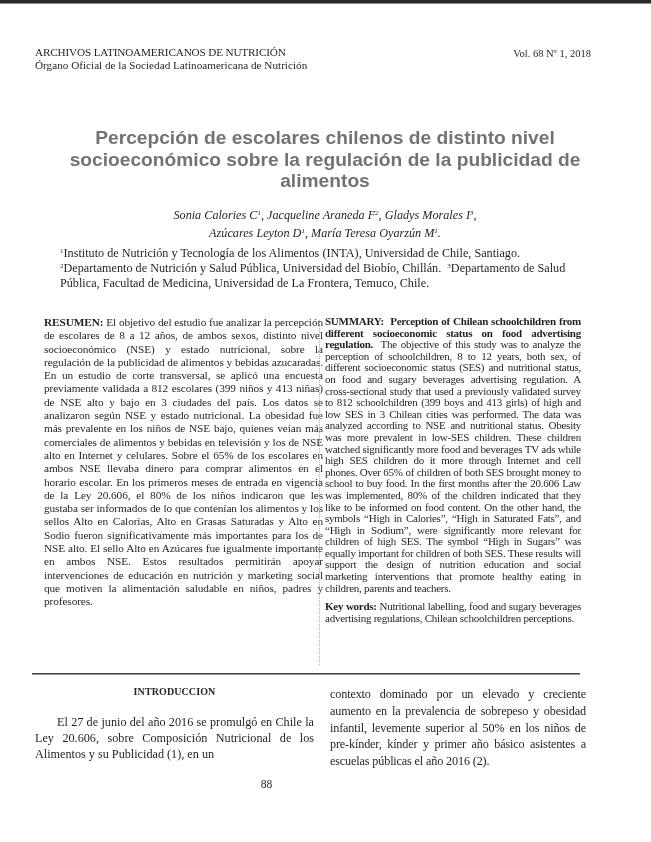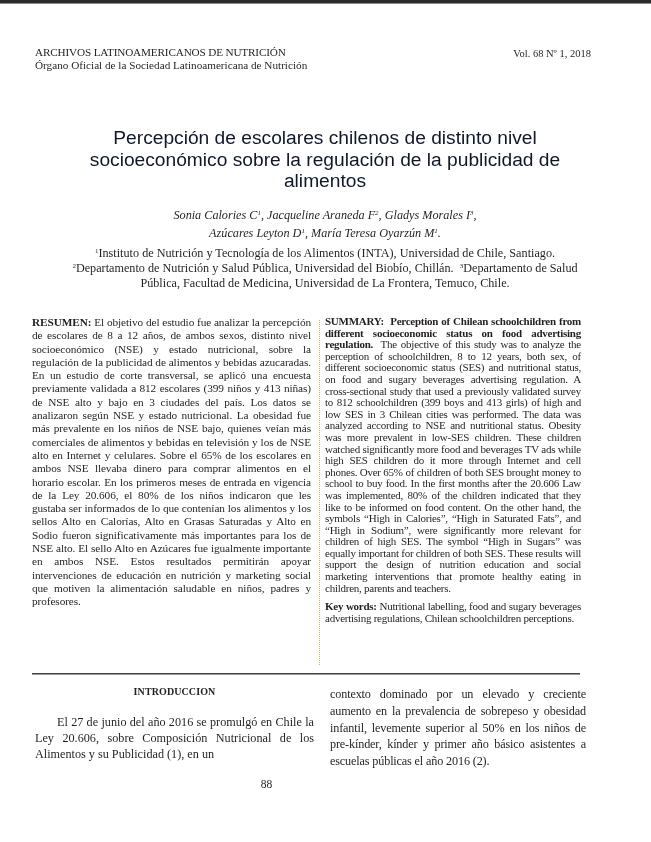--- a/index.html
+++ b/index.html
@@ -38,52 +38,51 @@
       top: 2px;
       font-size: 10.5px;
     }
     .title {
       position: absolute;
       left: 60px;
       top: 127px;
       width: 530px;
       text-align: center;
       font-family: "Liberation Sans", "DejaVu Sans", sans-serif;
-      font-weight: normal;
+      font-weight: bold;
       font-size: 19.2px;
       line-height: 21.5px;
-      color: #0f172a;
+      color: #737373;
     }
     .authors {
       position: absolute;
       left: 60px;
       top: 206px;
       width: 530px;
       text-align: center;
       font-style: italic;
       font-size: 12.2px;
       line-height: 18px;
     }
     .affiliations {
       position: absolute;
       left: 60px;
       top: 246px;
       width: 530px;
-      text-align: center;
       font-size: 12.2px;
       line-height: 15.2px;
     }
     sup { font-size: 7px; vertical-align: 4px; line-height: 0; }
     .col {
       position: absolute;
       text-align: justify;
       font-size: 11.3px;
       line-height: 13.3px;
     }
-    .col-left { left: 32px; top: 316px; width: 279px; letter-spacing: -0.1px; }
+    .col-left { left: 44px; top: 316px; width: 279px; letter-spacing: -0.1px; }
     .col-right { left: 325px; top: 316px; width: 256px; letter-spacing: -0.25px; line-height: 11.6px; font-size: 11px; }
     .col p { margin: 0; }
     .col .kw { margin-top: 6px; }
     .col-right .kw { margin-top: 7px; }
     .sep {
       position: absolute;
       left: 319px;
       top: 320px;
       height: 345px;
       border-left: 1px dotted #d8b24a;

